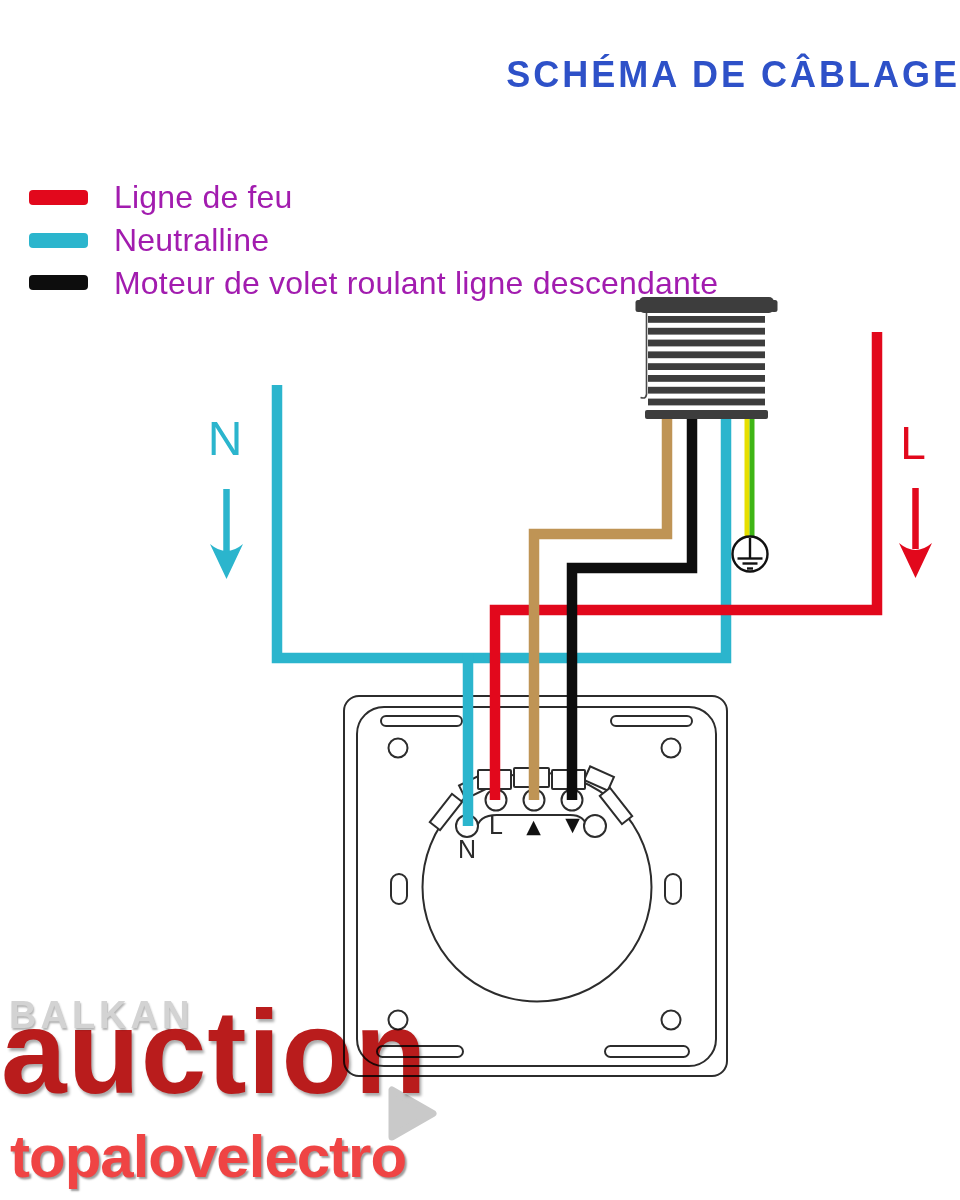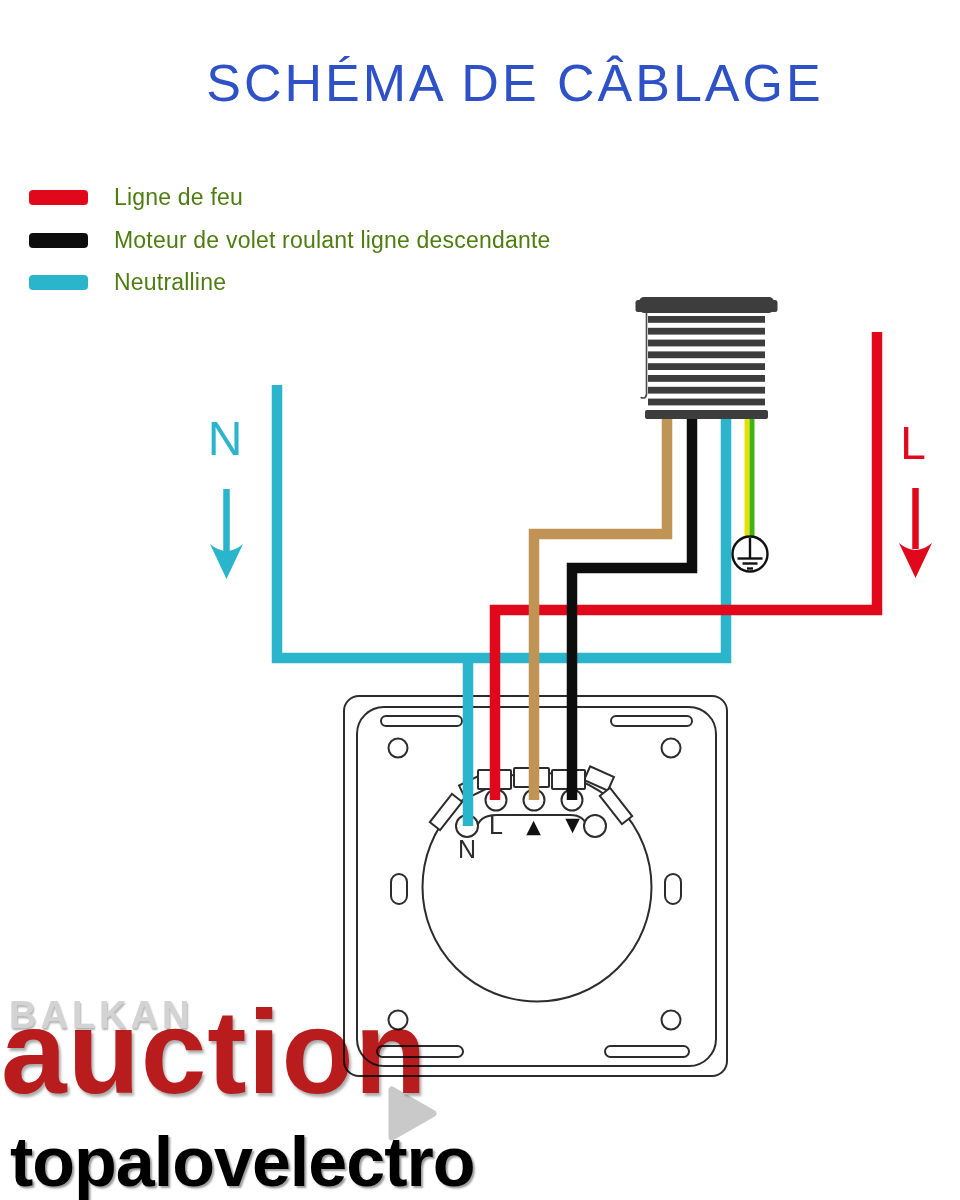--- a/index.html
+++ b/index.html
@@ -1,30 +1,30 @@
 <!DOCTYPE html>
 <html><head>
 <meta charset="utf-8">
 <style>
   html,body{margin:0;padding:0;background:#ffffff;}
   #page{position:relative;width:960px;height:1200px;background:#ffffff;overflow:hidden;
         font-family:"Liberation Sans", sans-serif;}
   #diagram-svg{position:absolute;left:0;top:0;}
-  .page-title{position:absolute;left:70px;right:0;top:57px;text-align:center;
-        font-size:52px;font-weight:400;letter-spacing:3px;color:#2e51c8;line-height:1;}
+  .page-title{position:absolute;left:70px;right:0;top:57px;text-align:right;
+        font-size:36px;font-weight:700;letter-spacing:3px;color:#2e51c8;line-height:1;}
   .legend{position:absolute;left:29px;top:176px;}
   .legend-row{display:flex;align-items:center;height:42.7px;}
-  .legend-label{margin-left:26px;font-size:23px;color:#4d7c0f;letter-spacing:0.2px;line-height:1;}
+  .legend-label{margin-left:26px;font-size:32px;color:#a21caf;letter-spacing:0.2px;line-height:1;}
   .swatch{display:block;}
   .wm{position:absolute;mix-blend-mode:multiply;line-height:1;font-weight:700;}
   .wm-1{left:9px;top:996px;font-size:38px;letter-spacing:4px;color:#d3d3d3;
         text-shadow:1px 2px 2px #b3b3b3,-1px -1px 1px #ffffff;}
   .wm-2{left:1px;top:993px;font-size:118px;letter-spacing:1px;color:#b91c1c;
         text-shadow:2px 3px 3px #ababab,-2px -2px 2px #ffffff;}
-  .wm-3{left:10px;top:1127px;font-size:70px;letter-spacing:-1px;color:#000000;
+  .wm-3{left:10px;top:1127px;font-size:60px;letter-spacing:-1px;color:#ef4444;
         text-shadow:2px 2px 2px #9c9c9c,-1px -1px 1px #ffffff;}
   .wm-play{left:384px;top:1083px;}
   .plate{stroke:#2c2c2c;stroke-width:2;fill:none;}
   .plate-fill{stroke:#2c2c2c;stroke-width:2;fill:#ffffff;}
   .wire{fill:none;stroke-width:10.5;stroke-linejoin:miter;stroke-linecap:butt;}
   .gnd{stroke:#111111;fill:none;stroke-width:2.4;}
   .motor-part{fill:#3d3d3d;}
   .svg-label{font-family:"Liberation Sans",sans-serif;}
   .tri-label{font-family:"DejaVu Sans",sans-serif;}
 </style>
@@ -37,29 +37,29 @@
 
   <div class="legend">
     <div class="legend-row">
       <svg class="swatch" width="59" height="15">
           <rect x="0" y="0" width="59" height="15" rx="4" fill="#e2081c"></rect>
         </svg>
       <span class="legend-label">Ligne de feu</span>
     </div>
     <div class="legend-row">
       <svg class="swatch" width="59" height="15">
+          <rect x="0" y="0" width="59" height="15" rx="4" fill="#2bb5cd"></rect>
+        </svg>
+      <span class="legend-label">Neutralline</span>
+    </div>
+    <div class="legend-row">
+      <svg class="swatch" width="59" height="15">
           <rect x="0" y="0" width="59" height="15" rx="4" fill="#0d0d0d"></rect>
         </svg>
       <span class="legend-label">Moteur de volet roulant ligne descendante</span>
-    </div>
-    <div class="legend-row">
-      <svg class="swatch" width="59" height="15">
-          <rect x="0" y="0" width="59" height="15" rx="4" fill="#2bb5cd"></rect>
-        </svg>
-      <span class="legend-label">Neutralline</span>
     </div>
   </div>
 
   <svg id="diagram-svg" width="960" height="1200" viewBox="0 0 960 1200">
 
     <g>
       <rect class="plate-fill" x="344" y="696" width="383" height="380" rx="15"></rect>
       <rect class="plate" x="357" y="707" width="359" height="359" rx="27"></rect>
       <rect class="plate" x="381" y="716" width="81" height="10" rx="5"></rect>
       <rect class="plate" x="611" y="716" width="81" height="10" rx="5"></rect>

